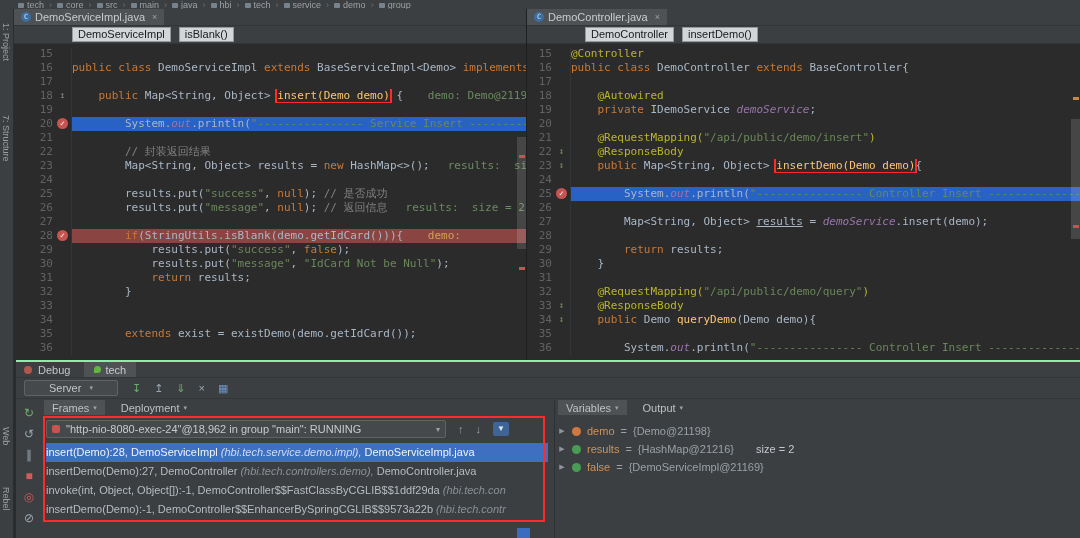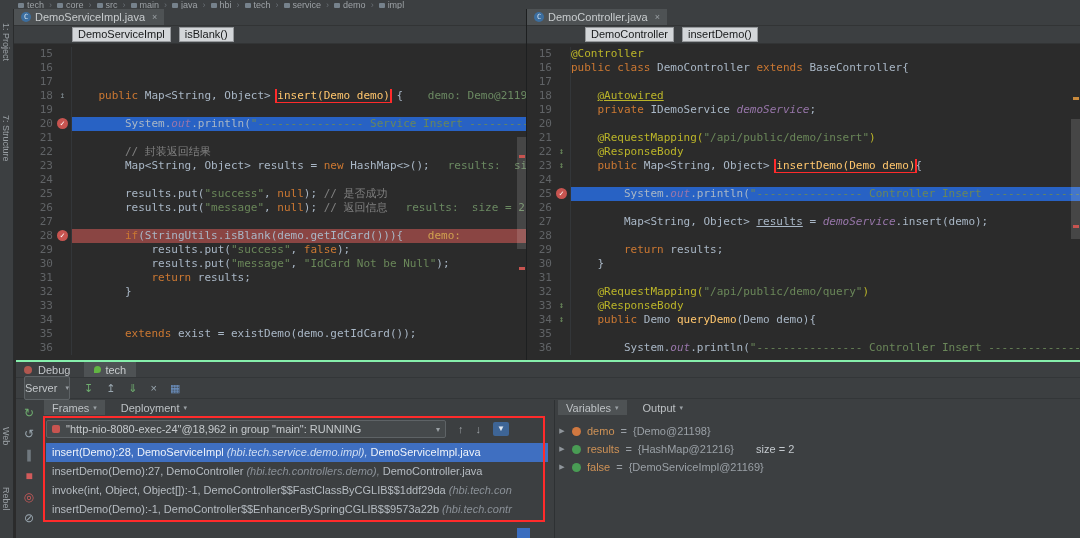--- a/index.html
+++ b/index.html
@@ -34,55 +34,55 @@
   .eg-left .gut{width:58px}
   .eg-right .gut{width:44px}
   .gicon{position:absolute;right:3px;top:1px;width:11px;height:11px}
   .gi-bp{background:#c75450;border-radius:50%;color:#fff;font-size:8px;line-height:11px;text-align:center}
   .gi-impl{color:#7f8b91;font-size:9px;line-height:11px;text-align:center}
   .gi-spring{color:#6e8f5e;font-size:9px;line-height:11px;text-align:center}
   .code{flex:1;overflow:hidden}
   .hl-exec{background:#2862c4}
   .hl-bp{background:#8a4543}
   .kw{color:#cc7832}.pl{color:#a9b7c6}.str{color:#6a8759}.com{color:#808080}
-  .ann{color:#bbb529}.annu{color:#bbb529;text-decoration:underline}
+  .ann{color:#bbb529}.annu{color:#bbb529;}
   .meth{color:#ffc66d}.fld{color:#9876aa;font-style:italic}
   .plu{color:#a9b7c6;text-decoration:underline}
   .box{color:#ffc66d;outline:2px solid #ff2b2b}
   .hint{color:#6b8a62;margin-left:18px}
   .hint.gold{color:#d0a14f}
 
   .stripe{position:absolute;right:0;top:35px;width:9px;bottom:0}
   .sthumb{position:absolute;right:0;width:9px;background:rgba(255,255,255,.13)}
   .smark{position:absolute;right:1px;width:6px;height:3px}
   .smark.red{background:#c75450}.smark.orange{background:#c98a3c}
 
   
   .debug{position:absolute;left:16px;top:360px;width:1066px;height:178px;background:#3c3f41;border-top:2px solid #86efac}
   .dbg-header{height:15px;display:flex;align-items:center;gap:6px;padding-left:8px;font-size:11px;color:#c2c6c9}
   .dbg-bug{width:8px;height:8px;border-radius:50%;background:#b0574f;flex:none}
   .sess{display:flex;align-items:center;gap:4px;background:#4e5254;padding:0 10px;height:15px;font-size:11px;color:#c8ccce;margin-left:8px}
   .leaf{width:7px;height:7px;border-radius:50% 50% 50% 0;background:#62b543;flex:none}
   .dbg-toolbar{height:22px;display:flex;align-items:center;gap:14px;padding-left:8px;border-top:1px solid #333638;border-bottom:1px solid #333638}
-  .server-btn{display:flex;align-items:center;gap:8px;background:#45494b;border:1px solid #5e6366;border-radius:2px;font-size:11px;color:#c2c6c9;padding:0 0;height:24px}
+  .server-btn{display:flex;align-items:center;gap:8px;background:#45494b;border:1px solid #5e6366;border-radius:2px;font-size:11px;color:#c2c6c9;padding:0 24px;height:16px}
   .mini{font-size:7px;color:#9aa0a4}
   .tb-icons{display:flex;gap:13px;font-size:11px;line-height:16px}
   .dbg-rail{position:absolute;left:0;top:38px;width:26px;bottom:0;display:flex;flex-direction:column;align-items:center;gap:9px;padding-top:7px;font-size:12px;line-height:12px}
   .frames-panel{position:absolute;left:26px;top:38px;width:512px;bottom:0}
   .ftabs{height:15px;display:flex;gap:8px;font-size:11px;color:#bdc1c4;padding-left:2px}
   .ftab{display:flex;align-items:center;gap:4px;padding:0 8px;height:15px}
   .ftab.active{background:#4e5254}
   .thread-row{position:absolute;left:4px;top:19px;right:0;height:20px;display:flex;align-items:center;gap:12px}
   .thread-combo{display:flex;align-items:center;gap:6px;width:400px;height:18px;background:#45494b;border:1px solid #5e6366;border-radius:2px;padding:0 5px;font-size:11px;color:#c6cacd;overflow:hidden;white-space:nowrap}
   .th-icon{width:8px;height:8px;background:#c75450;border-radius:2px;flex:none}
   .combo-arrow{margin-left:auto;font-size:8px;color:#9aa0a4}
   .nav-ic{font-size:11px;color:#9aa0a4}
   .funnel{width:16px;height:14px;background:#3e6596;color:#dfe7f0;font-size:8px;line-height:14px;text-align:center;border-radius:2px}
   .frames-list{position:absolute;left:4px;right:6px;top:43px}
-  .frow{height:19px;line-height:19px;font-size:11px;color:#b6bcc2;padding-left:6px;white-space:nowrap;overflow:hidden}
+  .frow{height:19px;line-height:19px;font-size:11px;color:#b6bcc2;white-space:nowrap;overflow:hidden}
   .frow.sel{background:#3f6fc1;color:#eef3fa}
   .fpkg{font-style:italic;color:#8a9097}
   .frow.sel .fpkg{color:#cddcf2}
   .red-box{position:absolute;left:1px;top:16px;width:502px;height:106px;border:2px solid #ff2b2b;pointer-events:none}
   .vsep{position:absolute;left:538px;top:38px;bottom:0;width:1px;background:#2e3133}
   .vars-panel{position:absolute;left:540px;top:38px;right:0;bottom:0}
   .vars-list{position:absolute;left:2px;top:22px;right:0}
   .vrow{height:18px;display:flex;align-items:center;gap:6px;font-size:11px;white-space:nowrap}
   .vexp{color:#8f959b;font-size:7px;width:8px;text-align:center}
   .vicon{width:9px;height:9px;border-radius:50%;flex:none}
@@ -138,21 +138,21 @@
         <span>service</span>
       </span>
       <span class="nav-sep">›</span>
       <span class="nav-item">
         <span class="nav-folder"></span>
         <span>demo</span>
       </span>
       <span class="nav-sep">›</span>
       <span class="nav-item">
         <span class="nav-folder"></span>
-        <span>impl</span>
+        <span>group</span>
       </span>
     </span>
 </div>
 <span class="runconfig">DemoServiceImpl</span>
 
 <div class="lstrip">
   <span class="vlabel" style="top:14px">1: Project</span>
   <span class="vlabel" style="top:106px">7: Structure</span>
   <span class="vlabel" style="top:418px">Web</span>
   <span class="vlabel" style="top:478px">Rebel</span>
@@ -166,21 +166,21 @@
       <span class="close">×</span>
     </div>
   </div>
   <div class="crumbs">
       <span class="crumb">DemoServiceImpl</span>
       <span class="crumb">isBlank()</span>
     </div>
   <div class="codearea">
     <div class="lines">
         <div class="line"><div class="gut"><span>15</span></div></div>
-        <div class="line"><div class="gut"><span>16</span></div></div>
+        <div class="line"><div class="gut"><span>16</span></div><div class="code"><span class="kw">public class </span><span class="pl">DemoServiceImpl </span><span class="kw">extends </span><span class="pl">BaseServiceImpl&lt;Demo&gt; </span><span class="kw">implements </span></div></div>
         <div class="line"><div class="gut"><span>17</span></div><div class="code"></div></div>
         <div class="line"><div class="gut"><span>18</span><span class="gicon gi-impl">↥</span></div><div class="code"><span class="pl">    </span><span class="kw">public </span><span class="pl">Map&lt;String, Object&gt; </span><span class="box">insert(Demo demo)</span><span class="pl"> { </span><span class="hint">demo: Demo@21198</span></div></div>
         <div class="line"><div class="gut"><span>19</span></div><div class="code"></div></div>
         <div class="line"><div class="gut"><span>20</span><span class="gicon gi-bp">✓</span></div><div class="code hl-exec"><span class="pl">        System.</span><span class="fld">out</span><span class="pl">.println(</span><span class="str">"---------------- Service Insert ----------------"</span></div></div>
         <div class="line"><div class="gut"><span>21</span></div><div class="code"></div></div>
         <div class="line"><div class="gut"><span>22</span></div><div class="code"><span class="pl">        </span><span class="com">// 封装返回结果</span></div></div>
         <div class="line"><div class="gut"><span>23</span></div><div class="code"><span class="pl">        Map&lt;String, Object&gt; results = </span><span class="kw">new </span><span class="pl">HashMap&lt;&gt;();</span><span class="hint">results:  size = 2</span></div></div>
         <div class="line"><div class="gut"><span>24</span></div><div class="code"></div></div>
         <div class="line"><div class="gut"><span>25</span></div><div class="code"><span class="pl">        results.put(</span><span class="str">"success"</span><span class="pl">, </span><span class="kw">null</span><span class="pl">); </span><span class="com">// 是否成功</span></div></div>
         <div class="line"><div class="gut"><span>26</span></div><div class="code"><span class="pl">        results.put(</span><span class="str">"message"</span><span class="pl">, </span><span class="kw">null</span><span class="pl">); </span><span class="com">// 返回信息</span><span class="hint">results:  size = 2</span></div></div>

